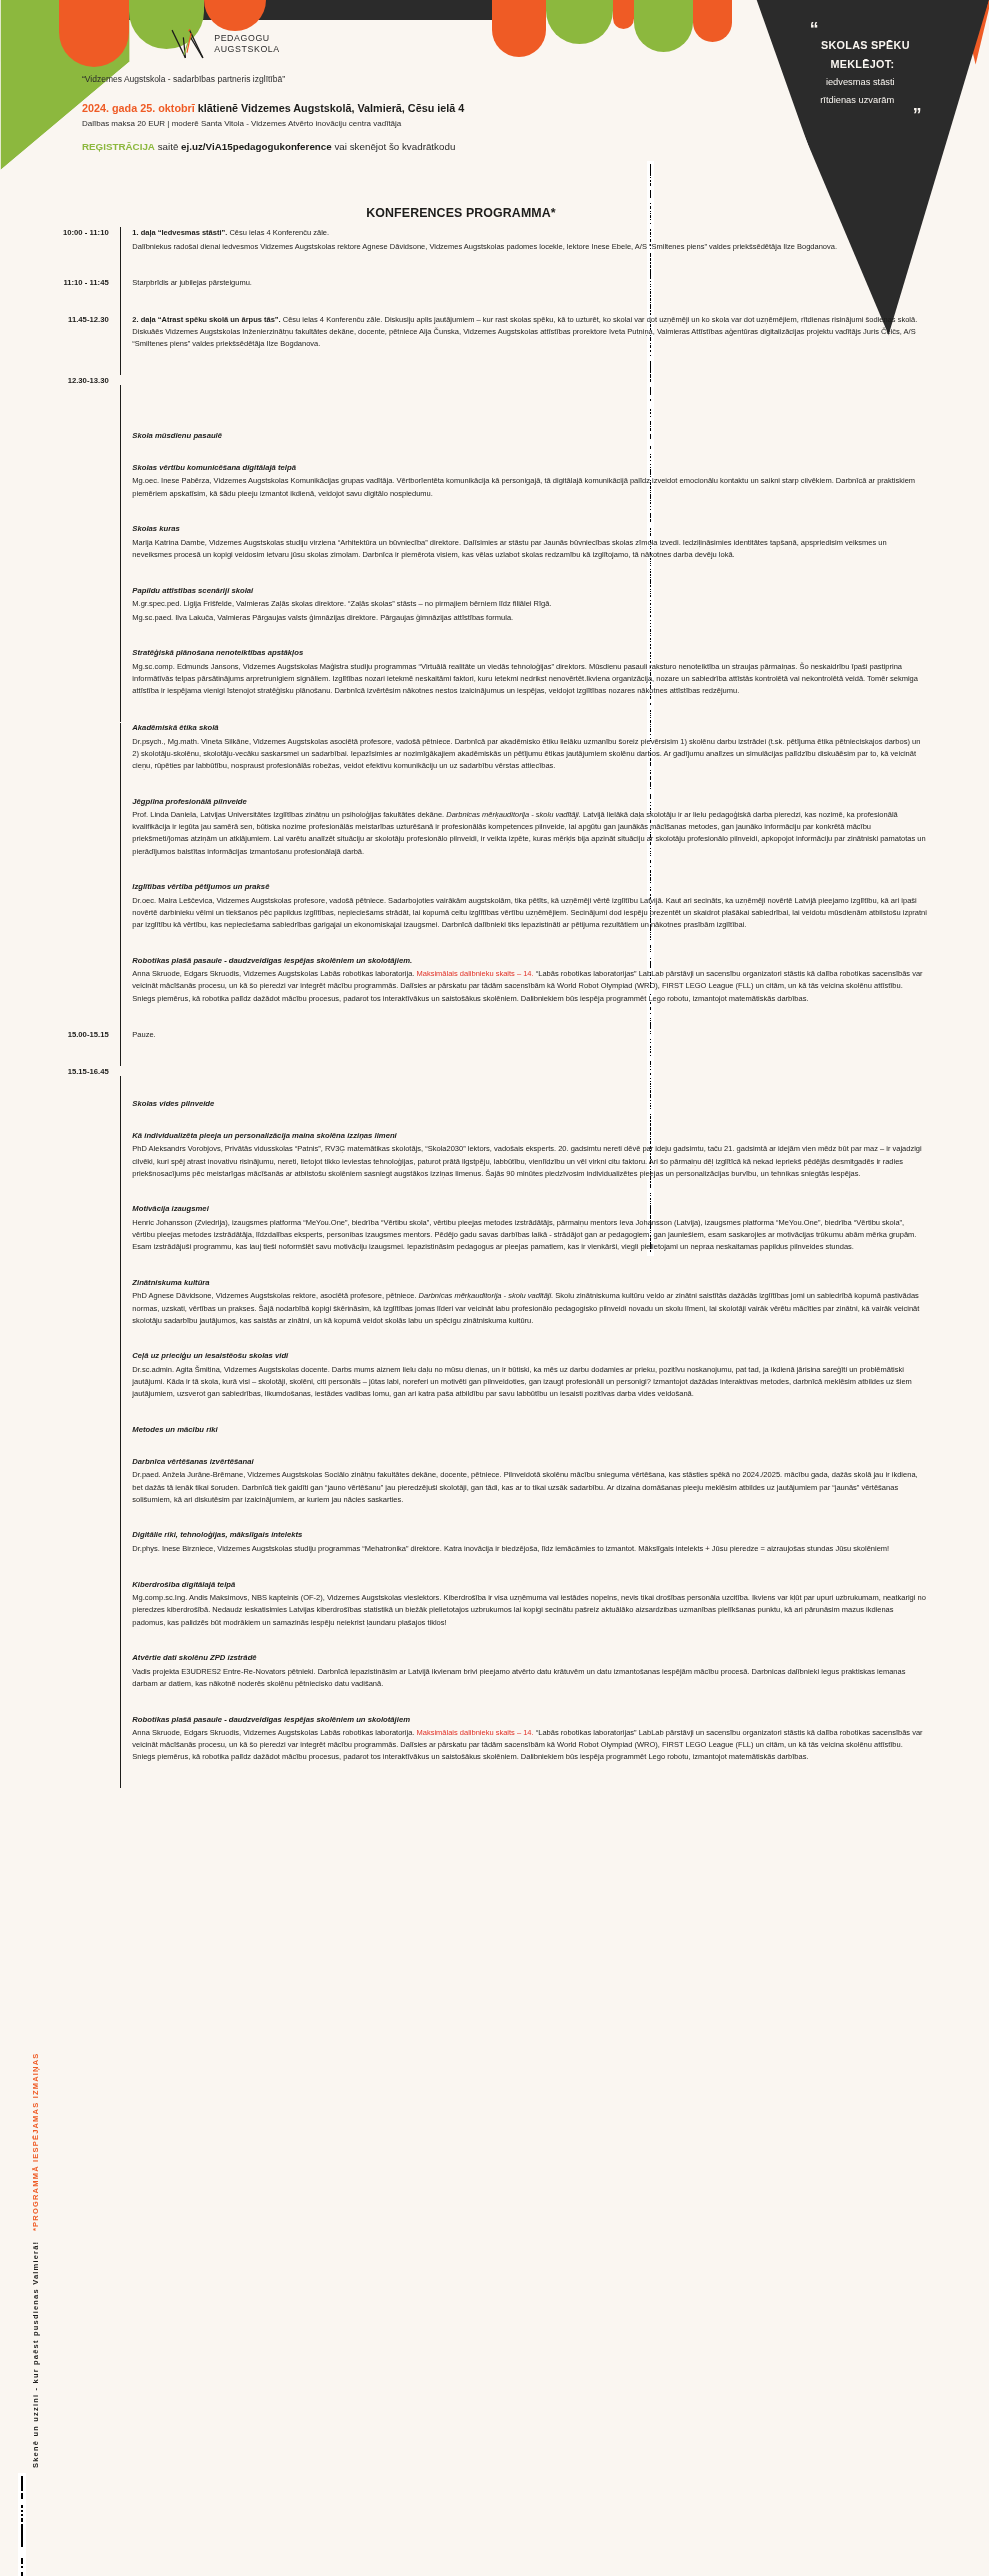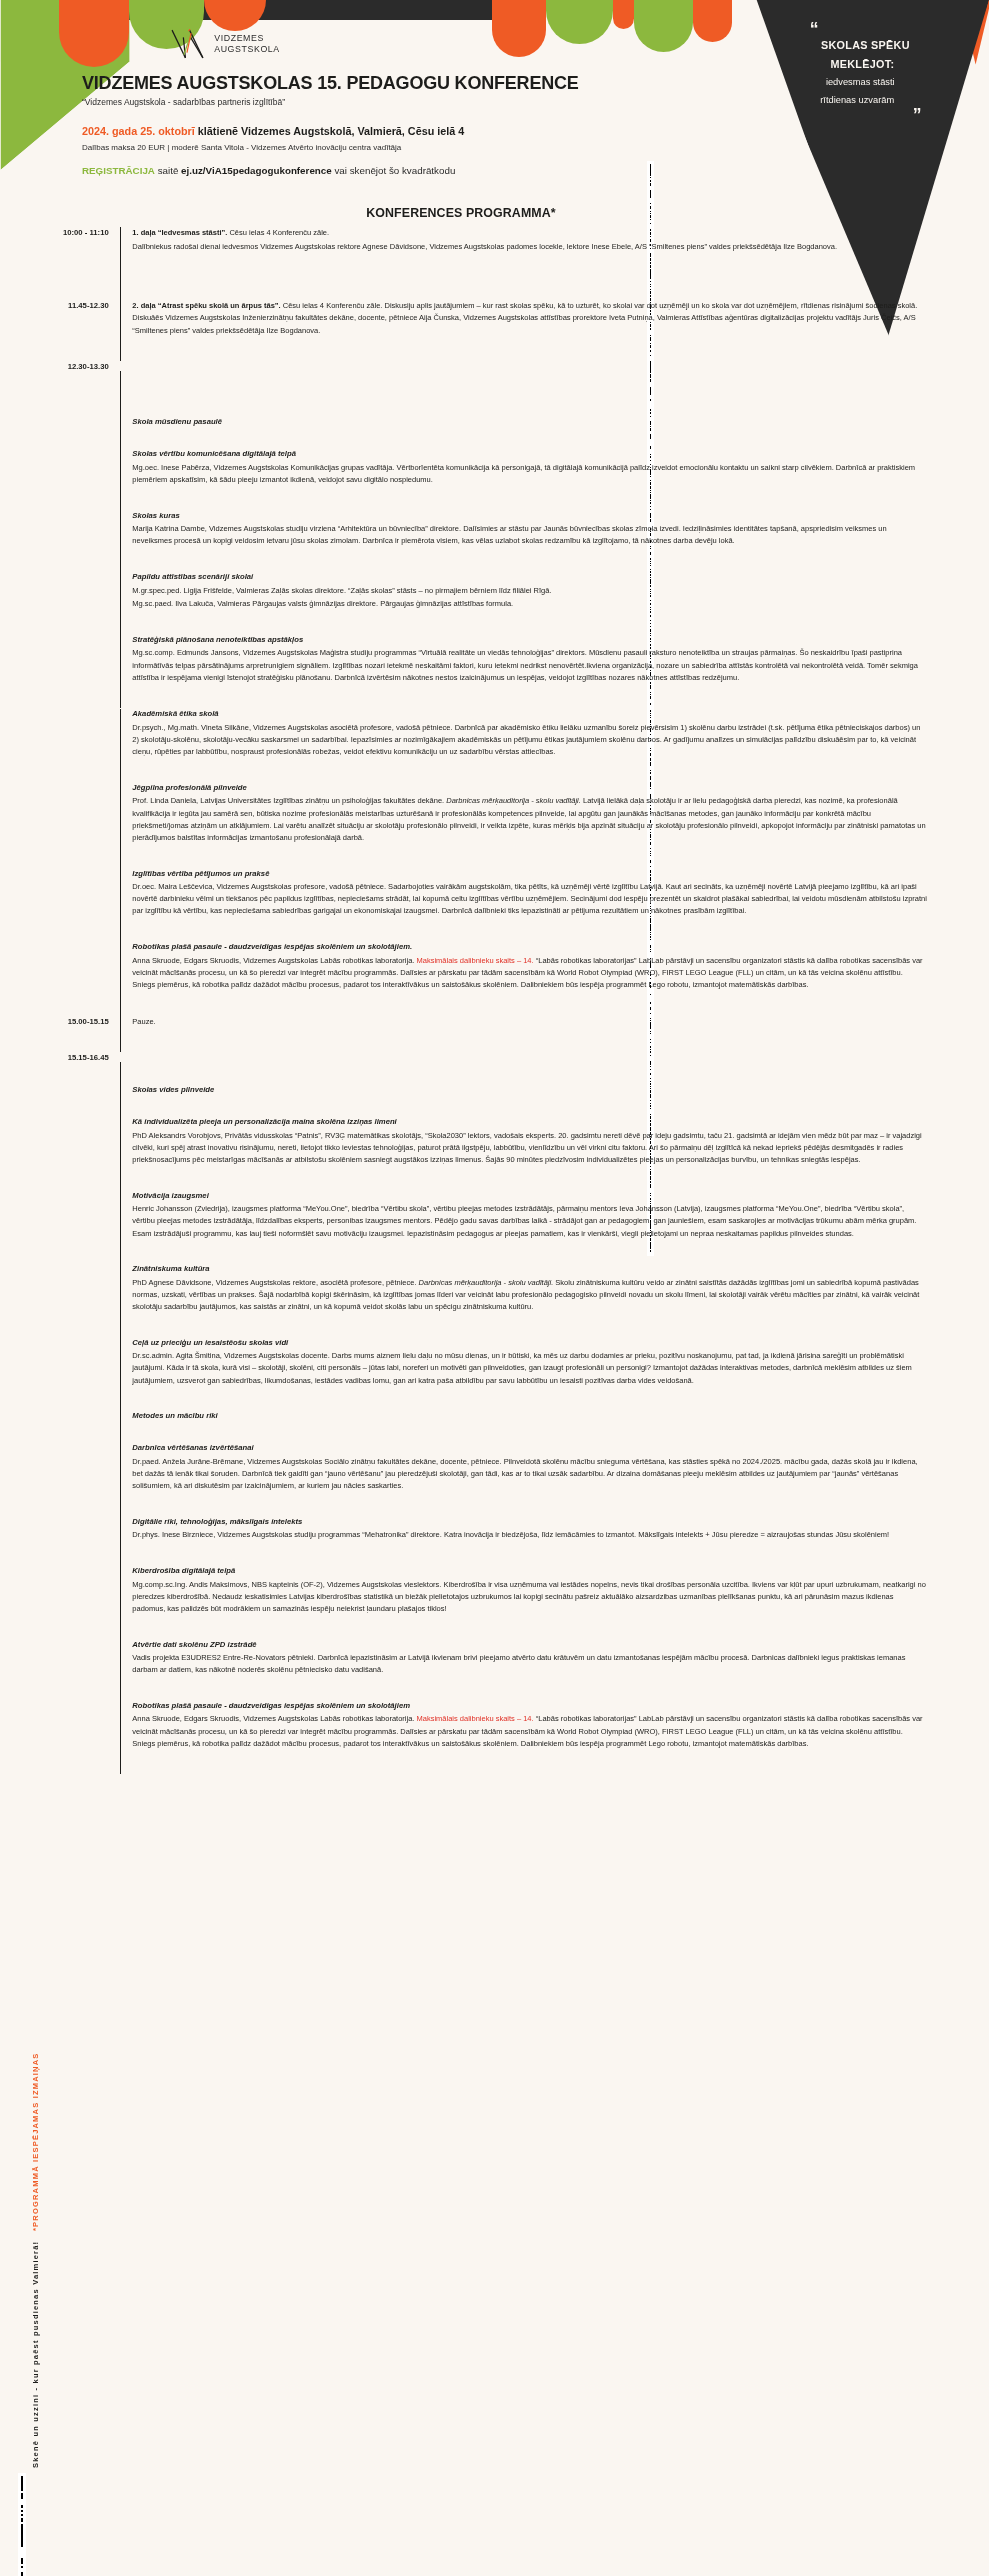--- a/index.html
+++ b/index.html
@@ -161,27 +161,26 @@
   <svg class="logo-mark" viewBox="0 0 72 62">
     <path d="M4 4 L30 58" stroke="#1d1d1b" stroke-width="2.4" fill="none"></path>
     <path d="M30 58 L26 18" stroke="#1d1d1b" stroke-width="2.4" fill="none"></path>
     <path d="M38 4 L64 58" stroke="#1d1d1b" stroke-width="2.4" fill="none"></path>
     <path d="M64 58 L40 18" stroke="#1d1d1b" stroke-width="2.4" fill="none"></path>
     <path d="M27 52 L40 14" stroke="#8cb83e" stroke-width="2.4" fill="none"></path>
     <path d="M33 48 L41 10" stroke="#ef5b25" stroke-width="2.4" fill="none"></path>
     <path d="M36 6 L39 2" stroke="#ef5b25" stroke-width="2.4" fill="none"></path>
   </svg>
   <div class="logo-text">
-    <div>VIDZEMES</div>
+    <div>PEDAGOGU</div>
     <div>AUGSTSKOLA</div>
   </div>
 </div>
 
 <div class="header-text">
-  <h1 class="title">VIDZEMES AUGSTSKOLAS 15. PEDAGOGU KONFERENCE</h1>
   <div class="subtitle">“Vidzemes Augstskola - sadarbības partneris izglītībā”</div>
   <div class="date-line">
     <span class="date-accent">2024. gada 25. oktobrī</span>
     <span>klātienē Vidzemes Augstskolā, Valmierā, Cēsu ielā 4</span>
   </div>
   <div class="fee-line">Dalības maksa 20 EUR  |  moderē Santa Vitola - Vidzemes Atvērto inovāciju centra vadītāja</div>
   <div class="reg-line">
     <span class="reg-word">REĢISTRĀCIJA</span><span> saitē </span><span class="reg-url">ej.uz/ViA15pedagogukonference</span><span> vai skenējot šo kvadrātkodu</span>
   </div>
 </div>
@@ -1348,20 +1347,26 @@
         <p class="para">Dalībniekus radošai dienai iedvesmos Vidzemes Augstskolas rektore Agnese Dāvidsone, Vidzemes Augstskolas padomes locekle, lektore Inese Ebele, A/S “Smiltenes piens” valdes priekšsēdētāja Ilze Bogdanova.</p>
       </div>
     </div>
     <div class="row">
       <div class="time-col"></div>
       <div class="body-col">
         <div class="blk-gap-md"></div>
       </div>
     </div>
     <div class="row">
+      <div class="time-col">11:10 - 11:45</div>
+      <div class="body-col">
+        <p class="para">Starpbrīdis ar jubilejas pārsteigumu.</p>
+      </div>
+    </div>
+    <div class="row">
       <div class="time-col"></div>
       <div class="body-col">
         <div class="blk-gap-md"></div>
       </div>
     </div>
     <div class="row">
       <div class="time-col">11.45-12.30</div>
       <div class="body-col">
         <p class="para"><span class="b">2. daļa “Atrast spēku skolā un ārpus tās”.</span> Cēsu ielas 4 Konferenču zāle. Diskusiju aplis jautājumiem – kur rast skolas spēku, kā to uzturēt, ko skolai var dot uzņēmēji un ko skola var dot uzņēmējiem, rītdienas risinājumi šodienas skolā. Diskuāēs Vidzemes Augstskolas Inženierzinātņu fakultātes dekāne, docente, pētniece Aija Čunska, Vidzemes Augstskolas attīstības prorektore Iveta Putniņa, Valmieras Attīstības aģentūras digitalizācijas projektu vadītājs Juris Čeičs, A/S “Smiltenes piens” valdes priekšsēdētāja Ilze Bogdanova.</p>
       </div>

